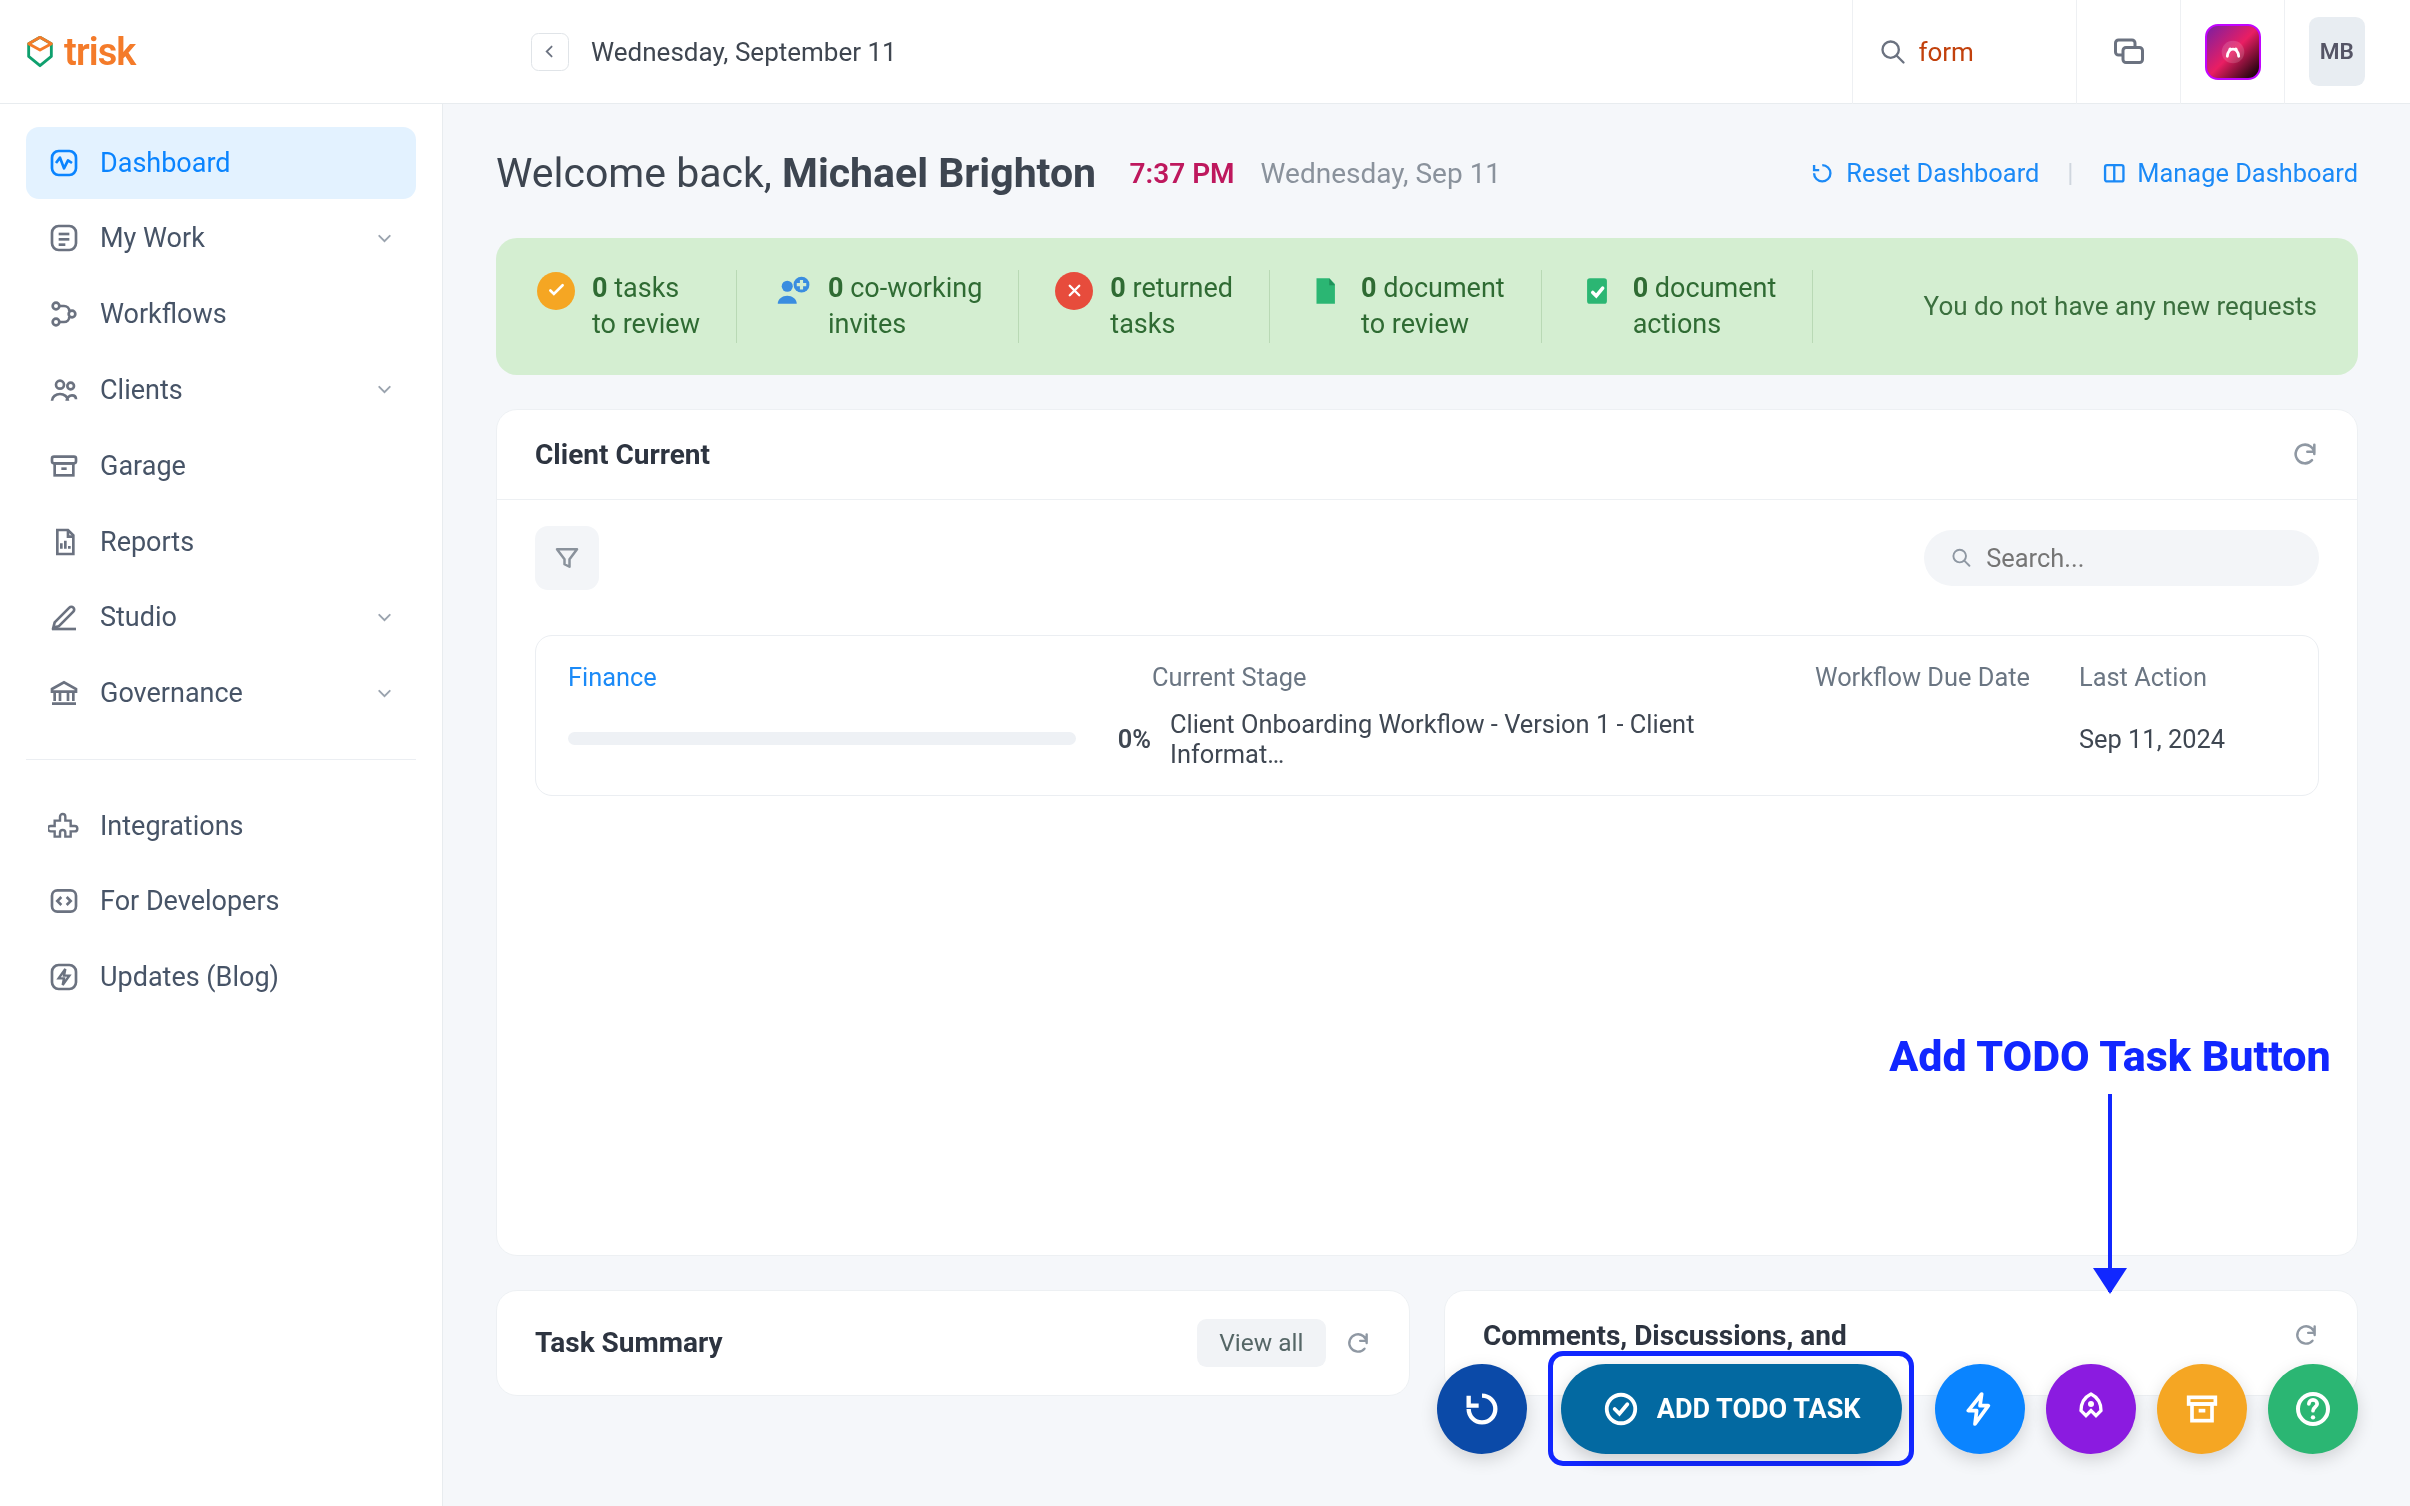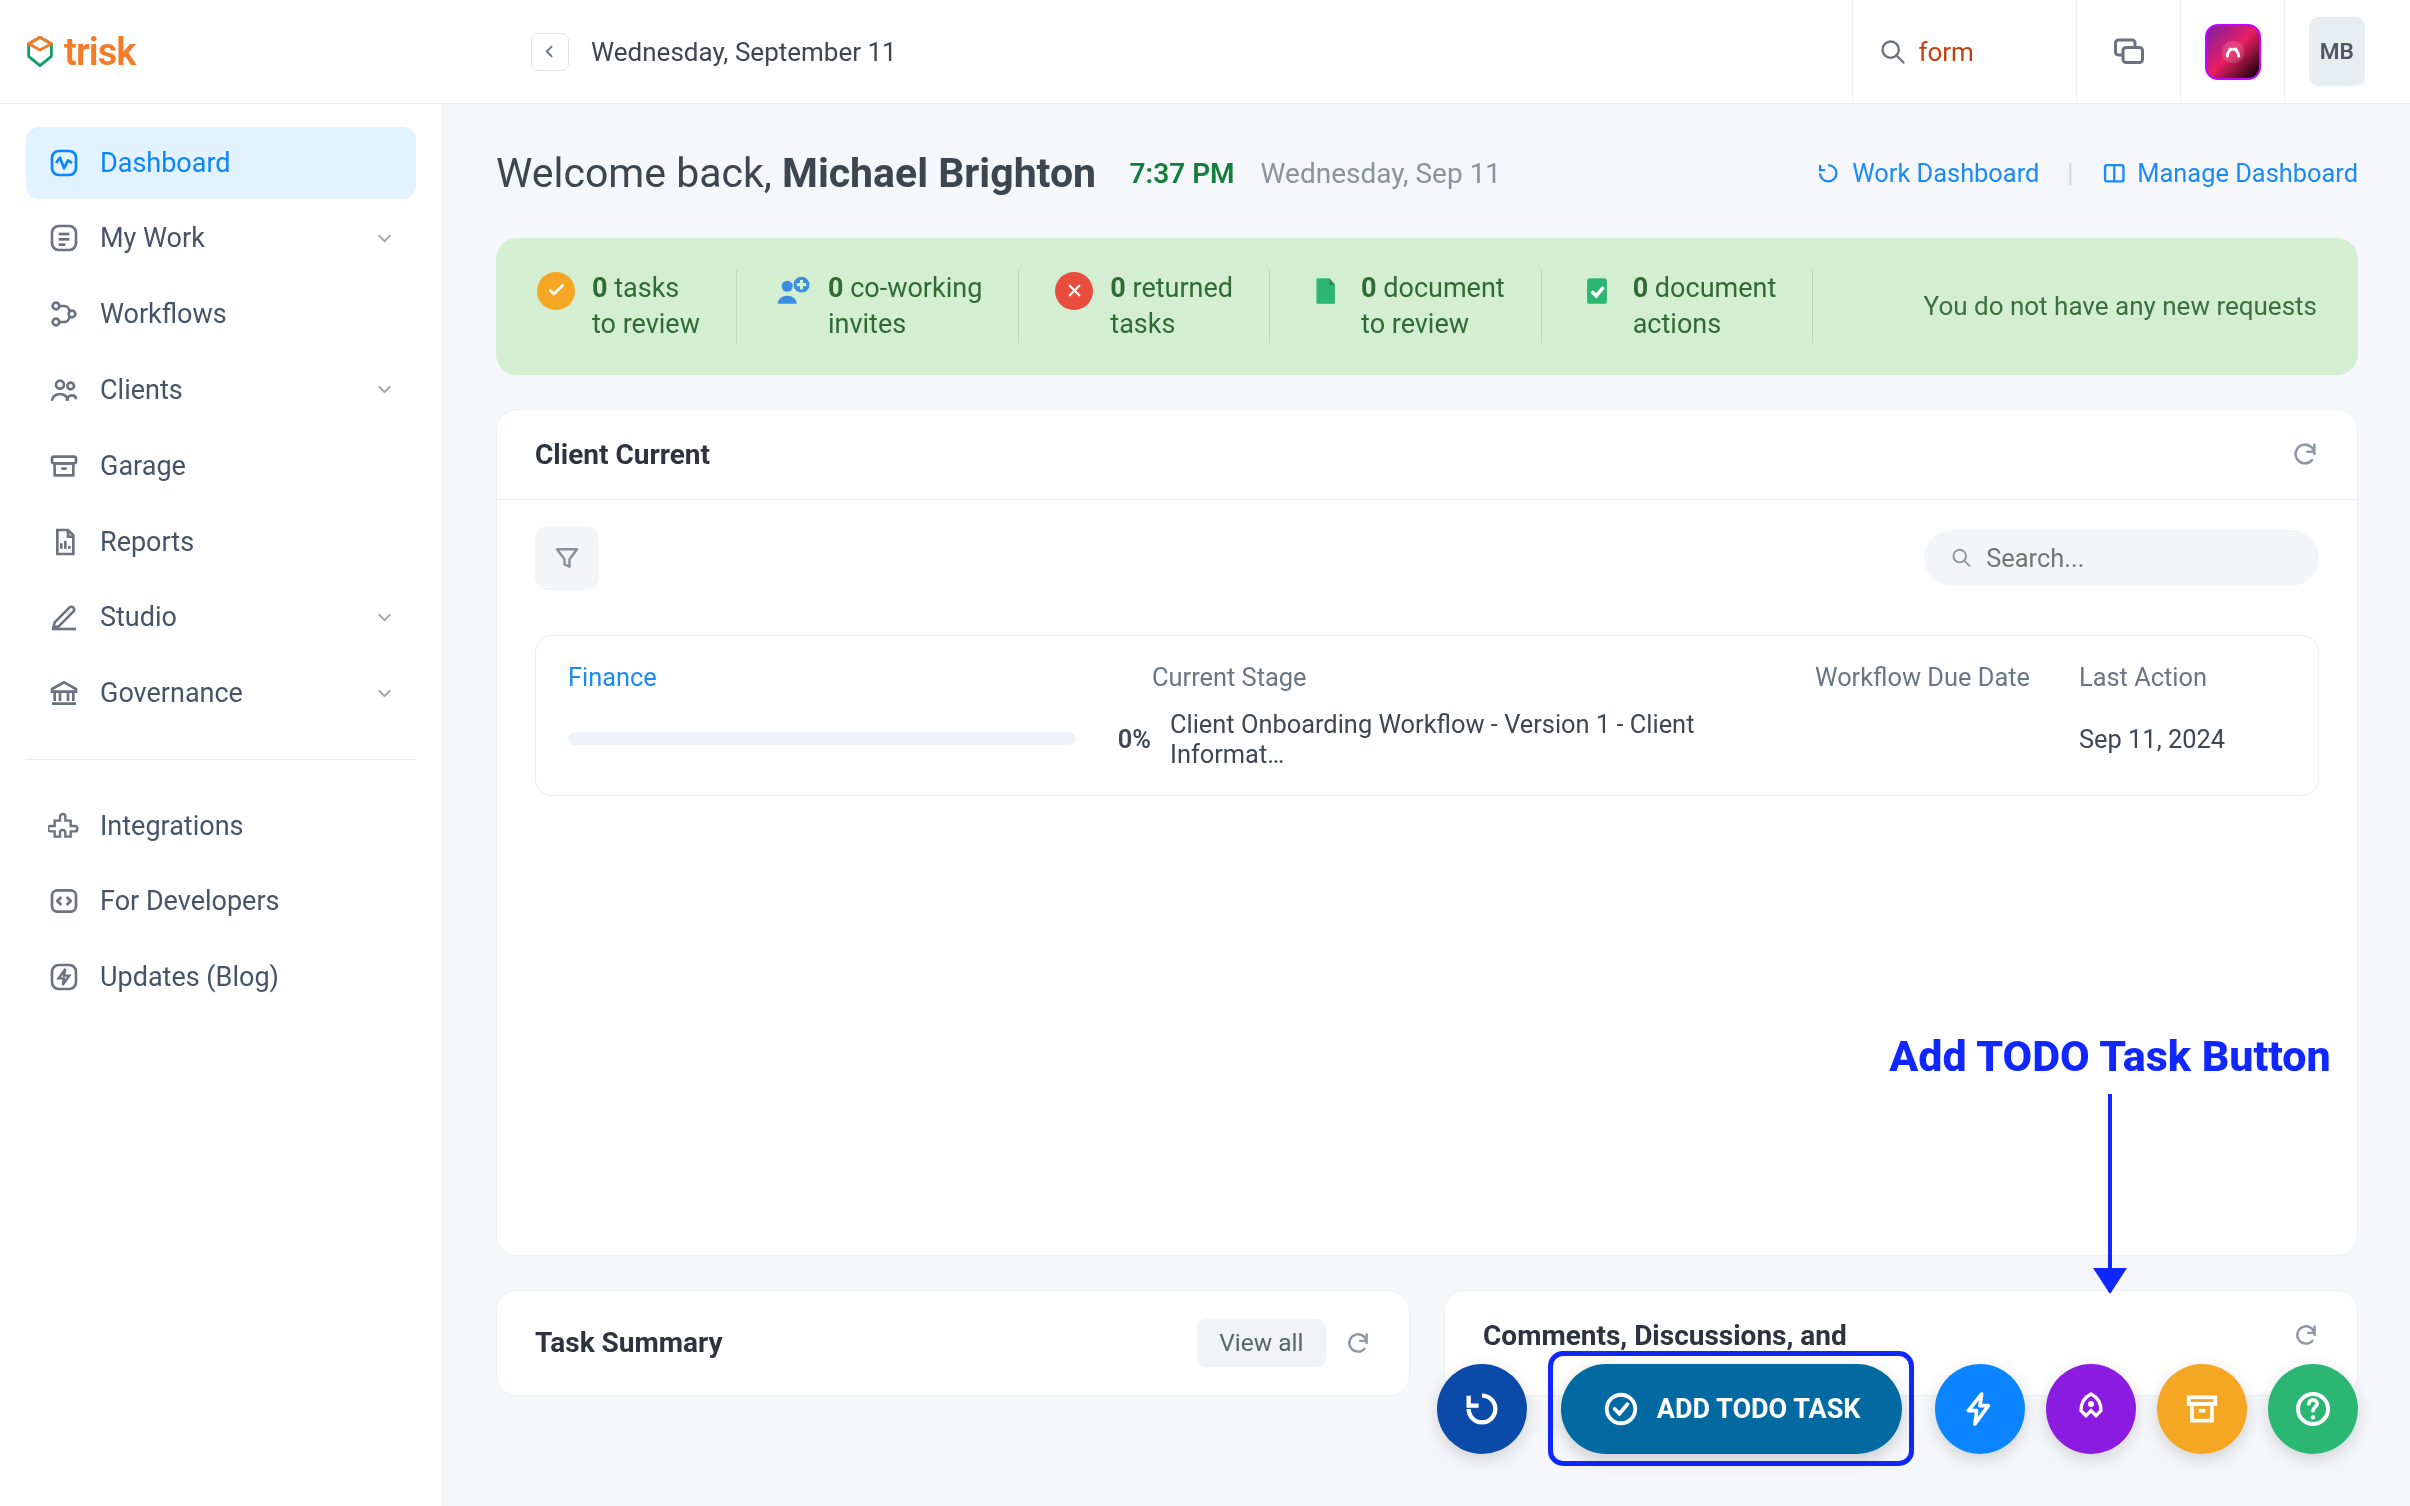--- a/index.html
+++ b/index.html
@@ -29,21 +29,21 @@
 .side-item.active .side-icon { color:#0a84ff; }
 .side-icon { width:34px; height:34px; display:flex; align-items:center; justify-content:center; color:#6b7280; flex-shrink:0; }
 .side-chevron { margin-left:auto; color:#9aa3ae; }
 .side-divider { height:0.9px; background:#ebeef2; margin: 26px 0; }
 
 .main { flex:1; padding: 45px 53px; overflow:auto; position:relative; }
 
 .welcome-row { display:flex; align-items:center; gap: 26px; margin-bottom: 41px; }
 .welcome-text { font-size: 41px; color:#3d4550; }
 .welcome-name { font-weight:700; }
-.welcome-time { font-size: 28px; font-weight:600; color:#15803d; margin-left: 7.5px; }
+.welcome-time { font-size: 28px; font-weight:600; color:#be185d; margin-left: 7.5px; }
 .welcome-subdate { font-size: 28px; color:#8a929c; }
 .welcome-links { margin-left:auto; display:flex; align-items:center; gap: 28px; color:#1b8af7; font-size: 25.4px; }
 .welcome-links .sep { color:#cfd6de; }
 .link-item { display:flex; align-items:center; gap:11.3px; cursor:pointer; }
 
 .status-banner { background:#d4eed1; border-radius: 21px; padding: 32px 41px; display:flex; align-items:center; gap: 0; }
 .status-seg { display:flex; align-items:flex-start; gap: 17px; padding: 0 36px; border-right: 1.9px solid #b9d9b5; }
 .status-seg:first-child { padding-left: 0; }
 .status-seg:last-of-type { border-right:none; }
 .status-ic { width:38px; height:38px; border-radius:50%; display:flex; align-items:center; justify-content:center; flex-shrink:0; margin-top:1.9px; }
@@ -280,21 +280,21 @@
           <span>Welcome back, </span><span class="welcome-name">Michael Brighton</span>
         </div>
         <span class="welcome-time">7:37 PM</span>
         <span class="welcome-subdate">Wednesday, Sep 11</span>
         <div class="welcome-links">
           <div class="link-item">
             <svg width="24.5" height="24.5" viewBox="0 0 24 24">
                 <path d="M4 12a8 8 0 108-8" stroke="#1b8af7" stroke-width="2.3" fill="none"></path>
                 <path d="M4 4v5h5" stroke="#1b8af7" stroke-width="2.3" fill="none"></path>
               </svg>
-            <span>Work Dashboard</span>
+            <span>Reset Dashboard</span>
           </div>
           <span class="sep">|</span>
           <div class="link-item">
             <svg width="24.5" height="24.5" viewBox="0 0 24 24">
                 <rect x="3" y="4" width="18" height="16" rx="2" stroke="#1b8af7" stroke-width="2.3" fill="none"></rect>
                 <line x1="12" y1="4" x2="12" y2="20" stroke="#1b8af7" stroke-width="2.3"></line>
               </svg>
             <span>Manage Dashboard</span>
           </div>
         </div>

